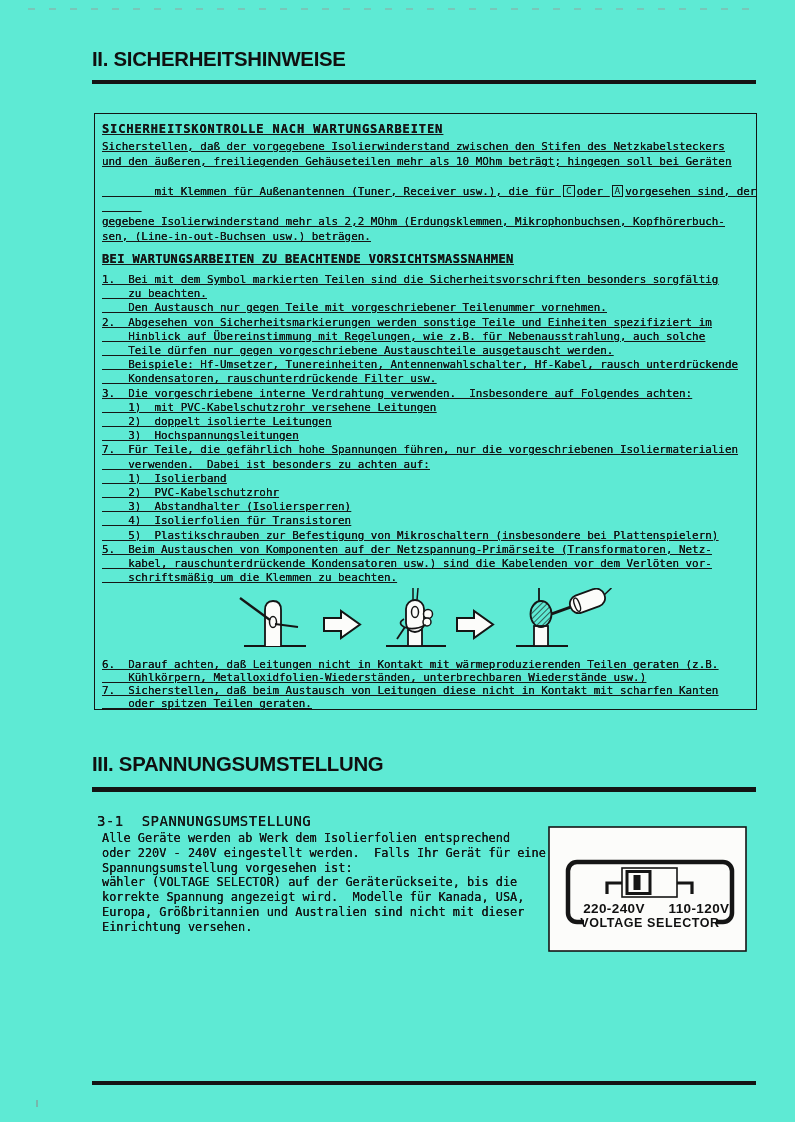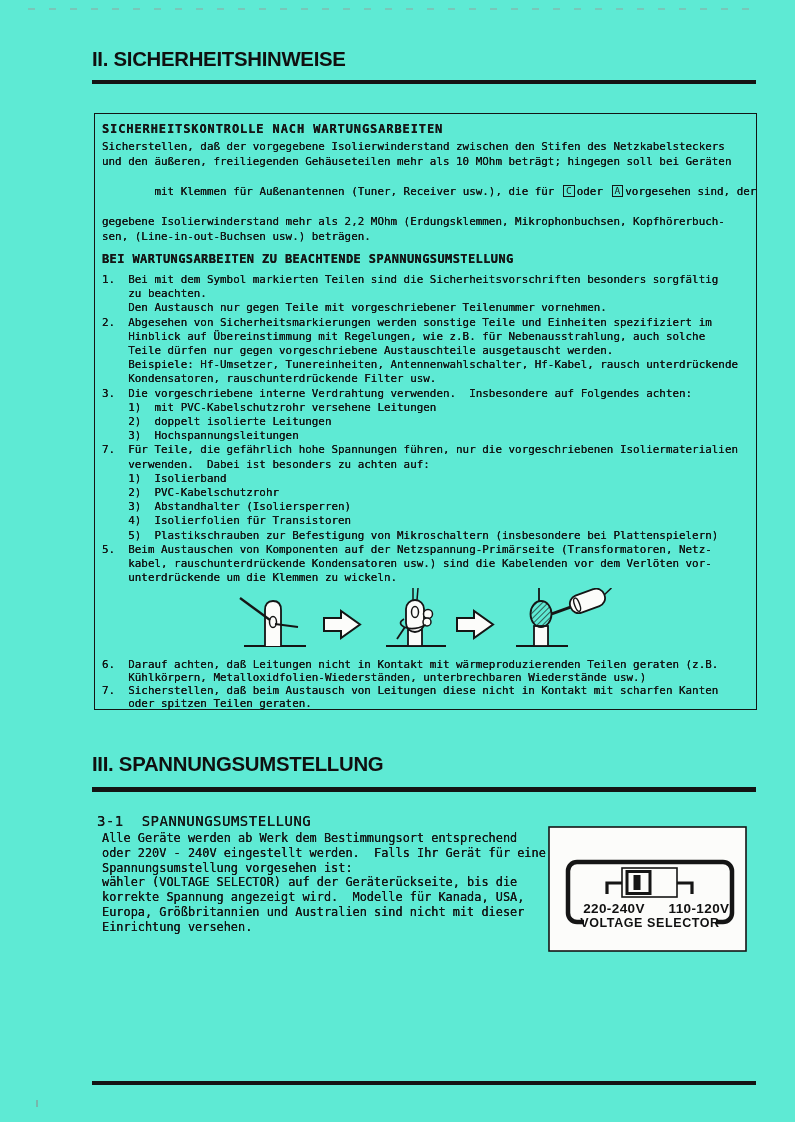--- a/index.html
+++ b/index.html
@@ -34,21 +34,21 @@
   #sec2-heading{top:46px;}
   #sec3-heading{top:751px;}
   .rule{position:absolute;left:92px;width:664px;height:4px;background:#141414;}
   #rule-sec2{top:80px;}
   #rule-sec3{top:787px;height:5px;}
   #rule-bottom{top:1081px;}
   
   .safety-box{
     position:absolute;top:113px;left:94px;width:663px;height:597px;
     border:1.6px solid #141414;box-sizing:border-box;
-    padding:5px 5px 0 7px;overflow:hidden;
+    padding:5px 5px 0 7px;overflow:hidden;text-decoration:underline;
   }
   .box-title{
     font-size:12px;font-weight:bold;letter-spacing:0.9px;
     line-height:20px;white-space:pre;text-shadow:0 0 .4px #000;
   }
   .box-subtitle{
     margin-top:6px;font-size:12px;font-weight:bold;letter-spacing:0.4px;
     line-height:19px;white-space:pre;text-shadow:0 0 .4px #000;
   }
   .mono-body{font-size:10.9px;}
@@ -96,21 +96,21 @@
         </div>
       <div class="intro-line">
         <span>mit Klemmen für Außenantennen (Tuner, Receiver usw.), die für </span><span class="boxed-letter">C</span><span>oder </span><span class="boxed-letter">A</span><span>vorgesehen sind, der vor-</span>
       </div>
       <div>
           <div class="tline">gegebene Isolierwinderstand mehr als 2,2 MOhm (Erdungsklemmen, Mikrophonbuchsen, Kopfhörerbuch-</div>
           <div class="tline">sen, (Line-in-out-Buchsen usw.) beträgen.</div>
         </div>
     </div>
 
-    <div class="box-subtitle">BEI WARTUNGSARBEITEN ZU BEACHTENDE SPANNUNGSUMSTELLUNG</div>
+    <div class="box-subtitle">BEI WARTUNGSARBEITEN ZU BEACHTENDE VORSICHTSMASSNAHMEN</div>
 
     <div class="items mono-body">
         <div class="tline">1.  Bei mit dem Symbol markierten Teilen sind die Sicherheitsvorschriften besonders sorgfältig</div>
         <div class="tline">    zu beachten.</div>
         <div class="tline">    Den Austausch nur gegen Teile mit vorgeschriebener Teilenummer vornehmen.</div>
         <div class="tline">2.  Abgesehen von Sicherheitsmarkierungen werden sonstige Teile und Einheiten spezifiziert im</div>
         <div class="tline">    Hinblick auf Übereinstimmung mit Regelungen, wie z.B. für Nebenausstrahlung, auch solche</div>
         <div class="tline">    Teile dürfen nur gegen vorgeschriebene Austauschteile ausgetauscht werden.</div>
         <div class="tline">    Beispiele: Hf-Umsetzer, Tunereinheiten, Antennenwahlschalter, Hf-Kabel, rausch unterdrückende</div>
         <div class="tline">    Kondensatoren, rauschunterdrückende Filter usw.</div>
@@ -120,21 +120,21 @@
         <div class="tline">    3)  Hochspannungsleitungen</div>
         <div class="tline">7.  Für Teile, die gefährlich hohe Spannungen führen, nur die vorgeschriebenen Isoliermaterialien</div>
         <div class="tline">    verwenden.  Dabei ist besonders zu achten auf:</div>
         <div class="tline">    1)  Isolierband</div>
         <div class="tline">    2)  PVC-Kabelschutzrohr</div>
         <div class="tline">    3)  Abstandhalter (Isoliersperren)</div>
         <div class="tline">    4)  Isolierfolien für Transistoren</div>
         <div class="tline">    5)  Plastikschrauben zur Befestigung von Mikroschaltern (insbesondere bei Plattenspielern)</div>
         <div class="tline">5.  Beim Austauschen von Komponenten auf der Netzspannung-Primärseite (Transformatoren, Netz-</div>
         <div class="tline">    kabel, rauschunterdrückende Kondensatoren usw.) sind die Kabelenden vor dem Verlöten vor-</div>
-        <div class="tline">    unterdrückende um die Klemmen zu wickeln.</div>
+        <div class="tline">    schriftsmäßig um die Klemmen zu beachten.</div>
       </div>
 
     <svg class="solder-illustration" viewBox="0 0 380 64" xmlns="http://www.w3.org/2000/svg">
       <defs>
         <pattern id="hatch" width="4" height="4" patternUnits="userSpaceOnUse" patternTransform="rotate(45)">
           <line x1="0" y1="0" x2="0" y2="4" stroke="#151515" stroke-width="1.3"></line>
         </pattern>
       </defs>
 
       <g stroke="#151515" fill="none">
@@ -187,21 +187,21 @@
         <div class="tline">    oder spitzen Teilen geraten.</div>
       </div>
   </div>
 
   <div class="sec-heading" id="sec3-heading">III. SPANNUNGSUMSTELLUNG</div>
   <div class="rule" id="rule-sec3"></div>
 
   <div class="sub-section-label">3-1  SPANNUNGSUMSTELLUNG</div>
 
   <div class="voltage-body">
-      <div class="tline">Alle Geräte werden ab Werk dem Bestimmungsort entsprechend</div>
+      <div class="tline">Alle Geräte werden ab Werk dem Isolierfolien entsprechend</div>
       <div class="tline">oder 220V - 240V eingestellt werden.  Falls Ihr Gerät für eine</div>
       <div class="tline">Spannungsumstellung vorgesehen ist:</div>
       <div class="tline">wähler (VOLTAGE SELECTOR) auf der Geräterückseite, bis die</div>
       <div class="tline">korrekte Spannung angezeigt wird.  Modelle für Kanada, USA,</div>
       <div class="tline">Europa, Größbritannien und Australien sind nicht mit dieser</div>
       <div class="tline">Einrichtung versehen.</div>
     </div>
 
   <svg class="selector-figure" viewBox="0 0 200 127" xmlns="http://www.w3.org/2000/svg">
     <rect x="1" y="1" width="197" height="124" fill="#fcfcfa" stroke="#151515" stroke-width="1.6"></rect>

